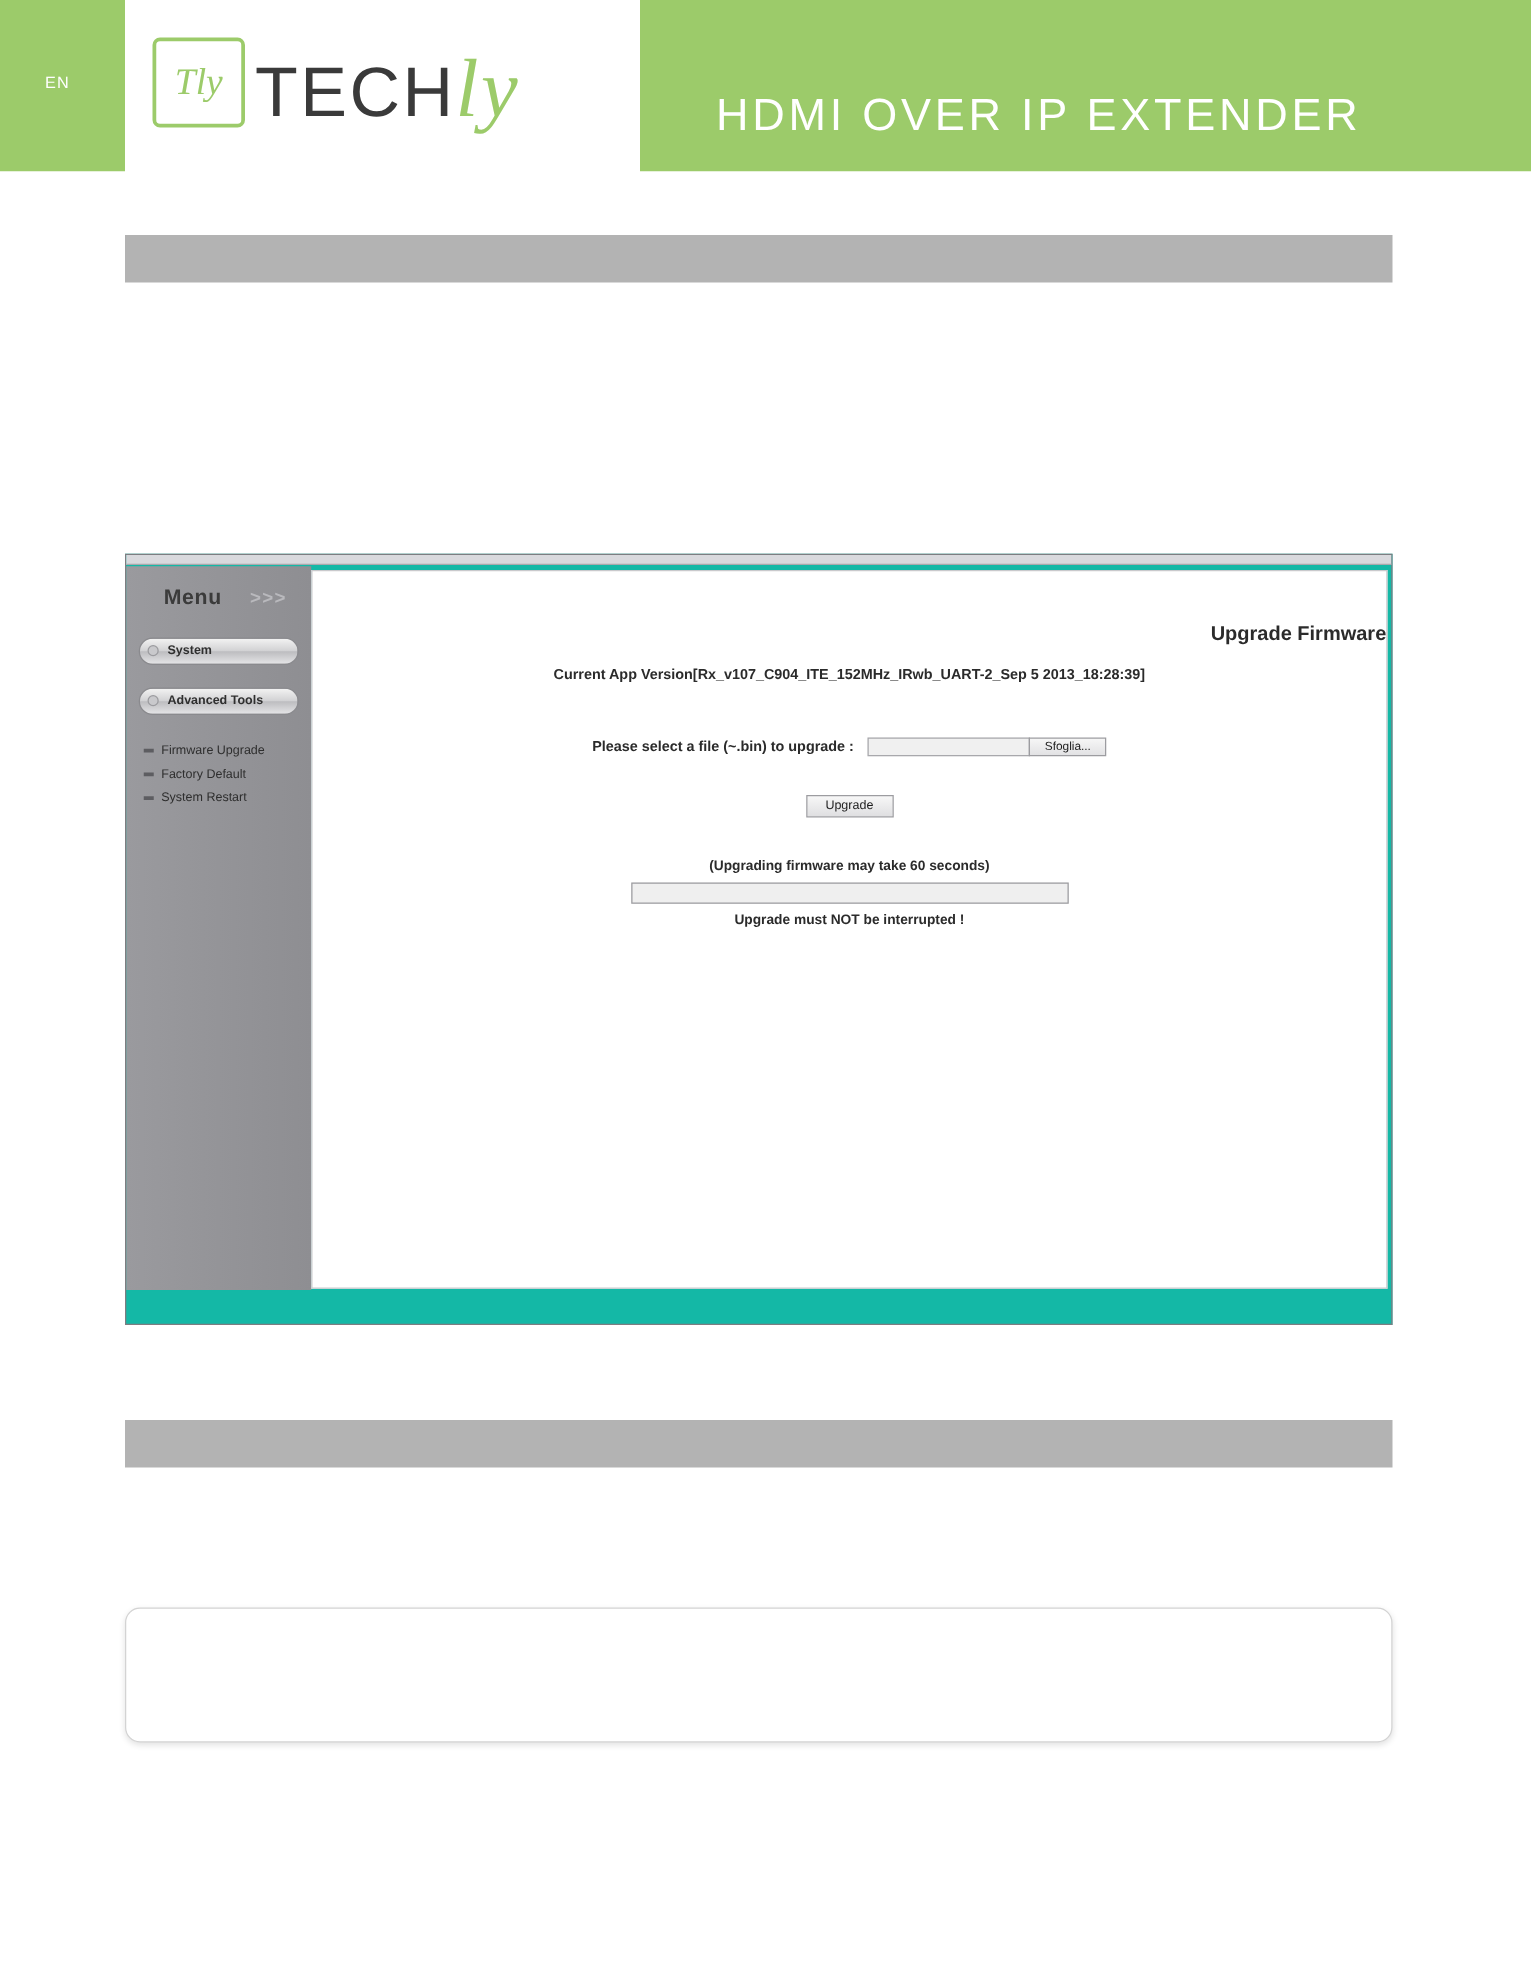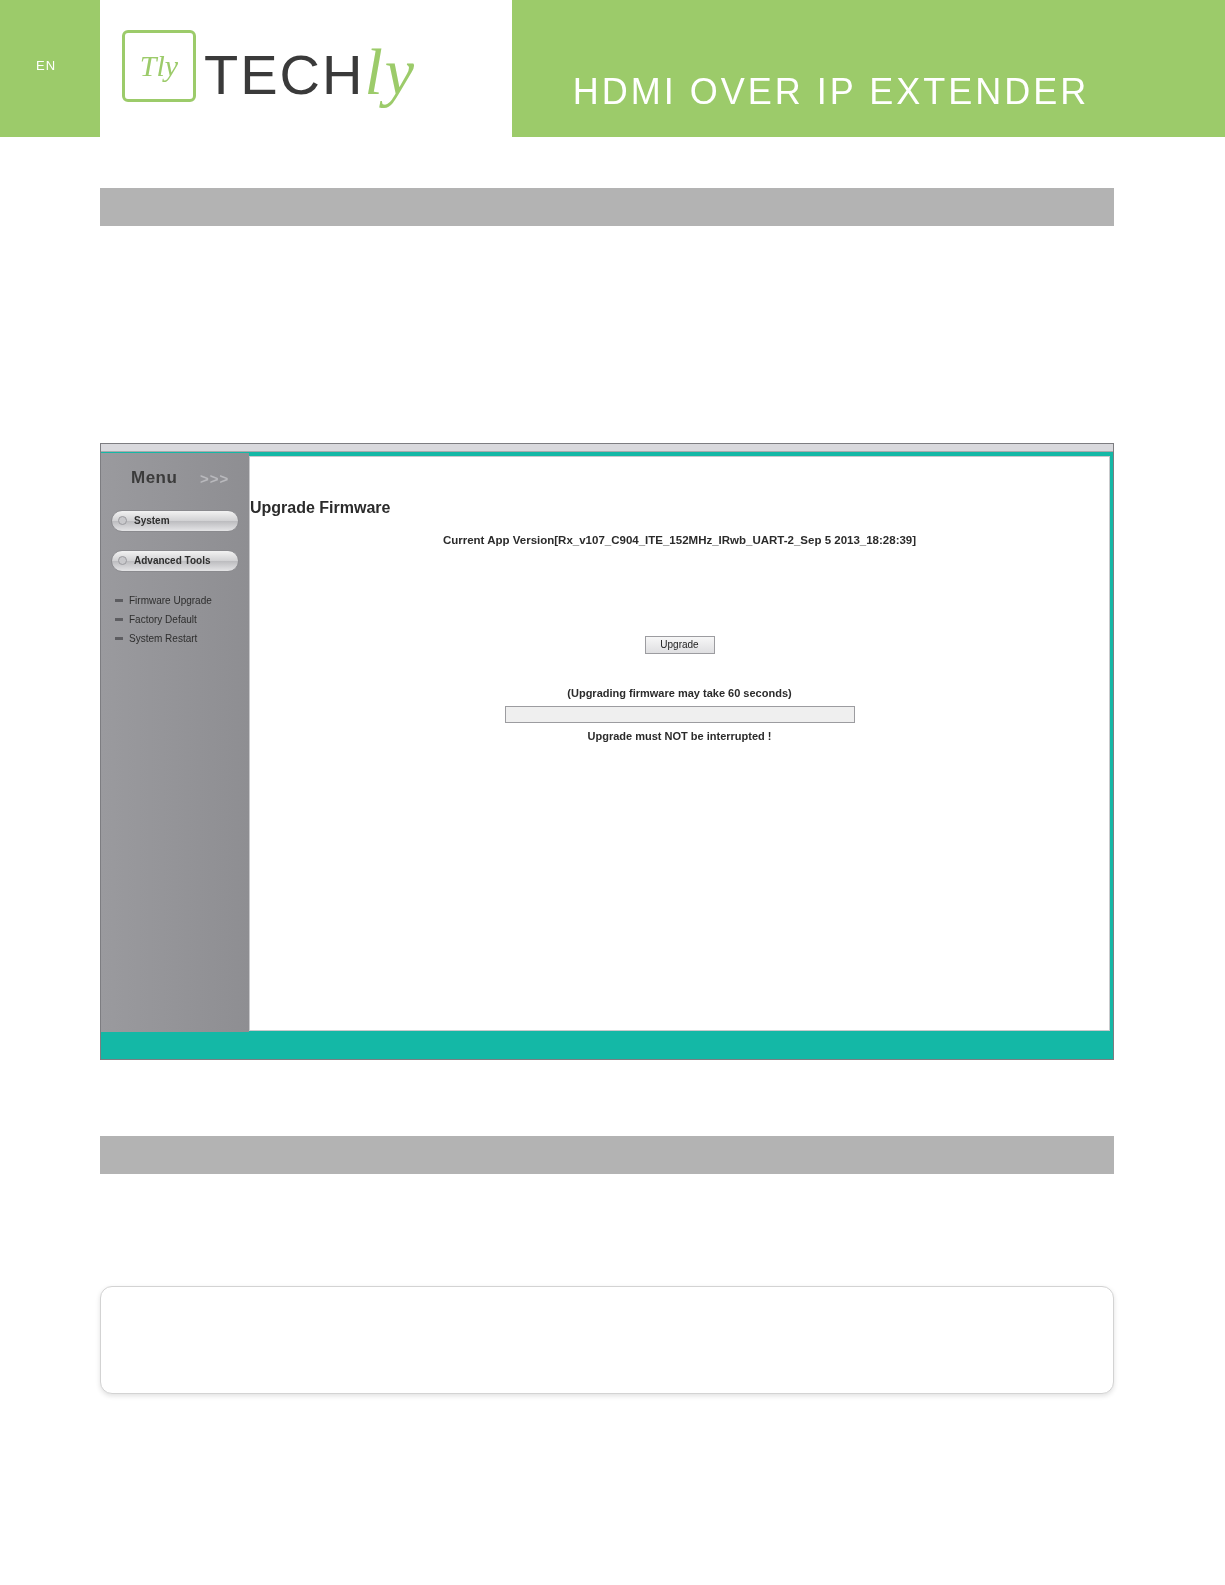--- a/index.html
+++ b/index.html
@@ -238,21 +238,21 @@
     bottom: 28px;
     background: #ffffff;
     border: 1px solid #c9c9cc;
     box-sizing: border-box;
   }
   .page-title {
     position: absolute;
     left: 0;
     top: 42px;
     width: 100%;
-    text-align: left;
+    text-align: right;
     font-size: 16px;
     font-weight: bold;
     color: #2b2b2b;
   }
   .app-version {
     position: absolute;
     left: 0;
     top: 77px;
     width: 100%;
     text-align: center;
@@ -428,20 +428,24 @@
     <div class="sub-item sub-3">
       <span class="bullet"></span>
       <span class="txt">System Restart</span>
     </div>
   </div>
 
   <div class="figure-content">
     <div class="page-title">Upgrade Firmware</div>
     <div class="app-version">Current App Version[Rx_v107_C904_ITE_152MHz_IRwb_UART-2_Sep 5 2013_18:28:39]</div>
 
+    <div class="file-row">
+      <span class="file-label">Please select a file (~.bin) to upgrade :</span>
+      <span class="file-input"></span><span class="file-browse">Sfoglia...</span>
+    </div>
 
     <div class="upgrade-btn">Upgrade</div>
 
     <div class="note-time">(Upgrading firmware may take 60 seconds)</div>
     <div class="progress-bar"></div>
     <div class="note-warning">Upgrade must NOT be interrupted !</div>
   </div>
 </div>
 
 <div class="section-bar section-bar-2">

